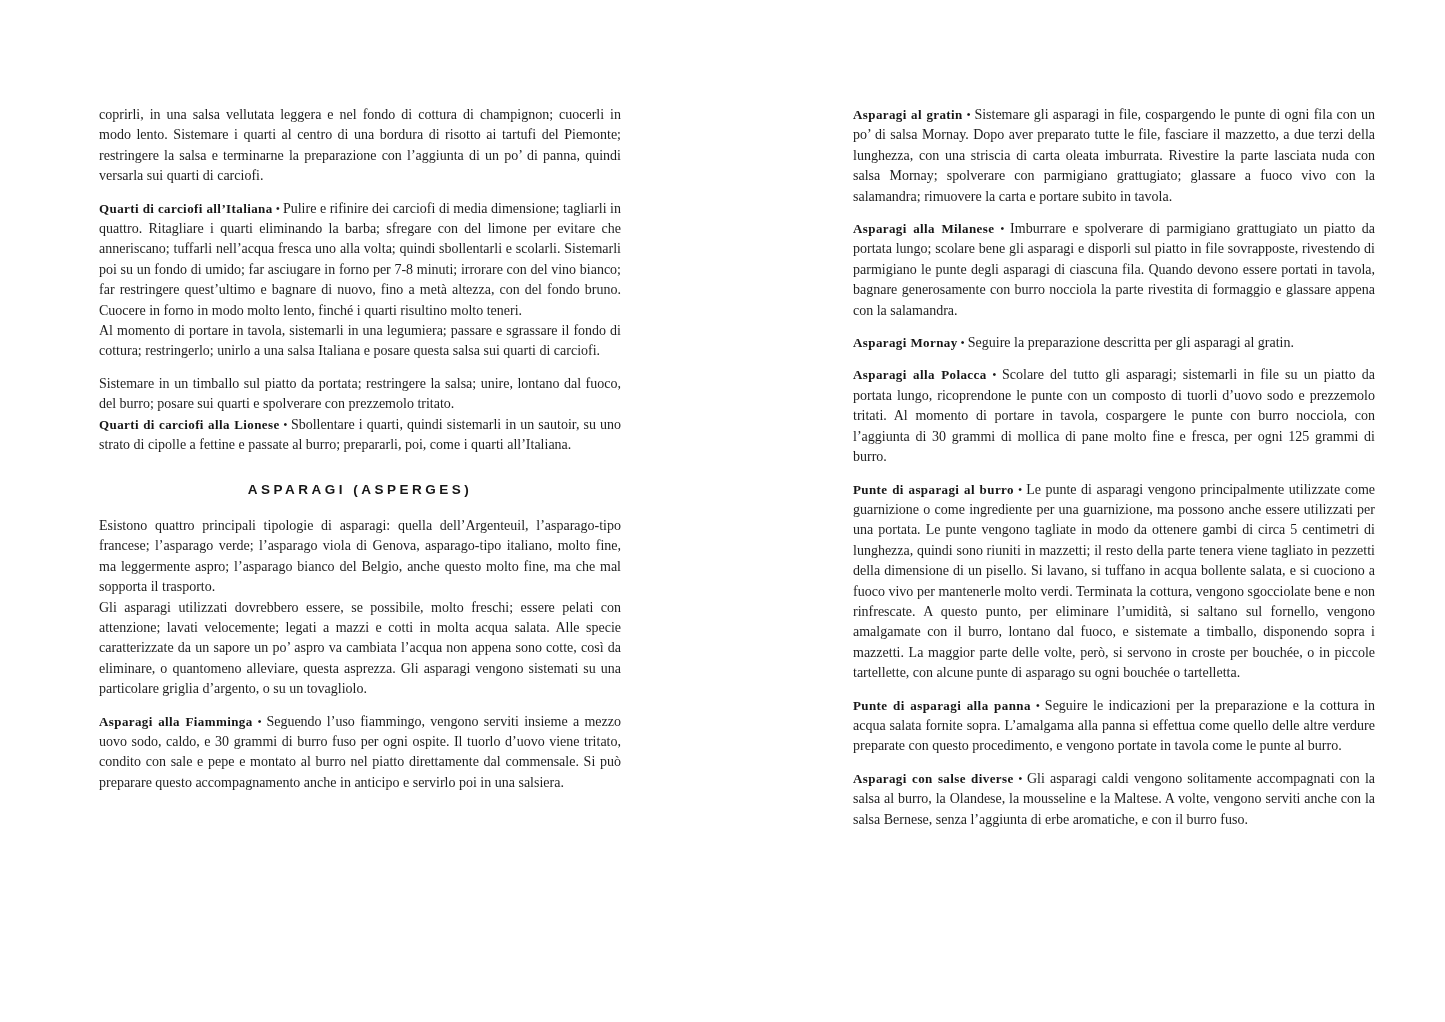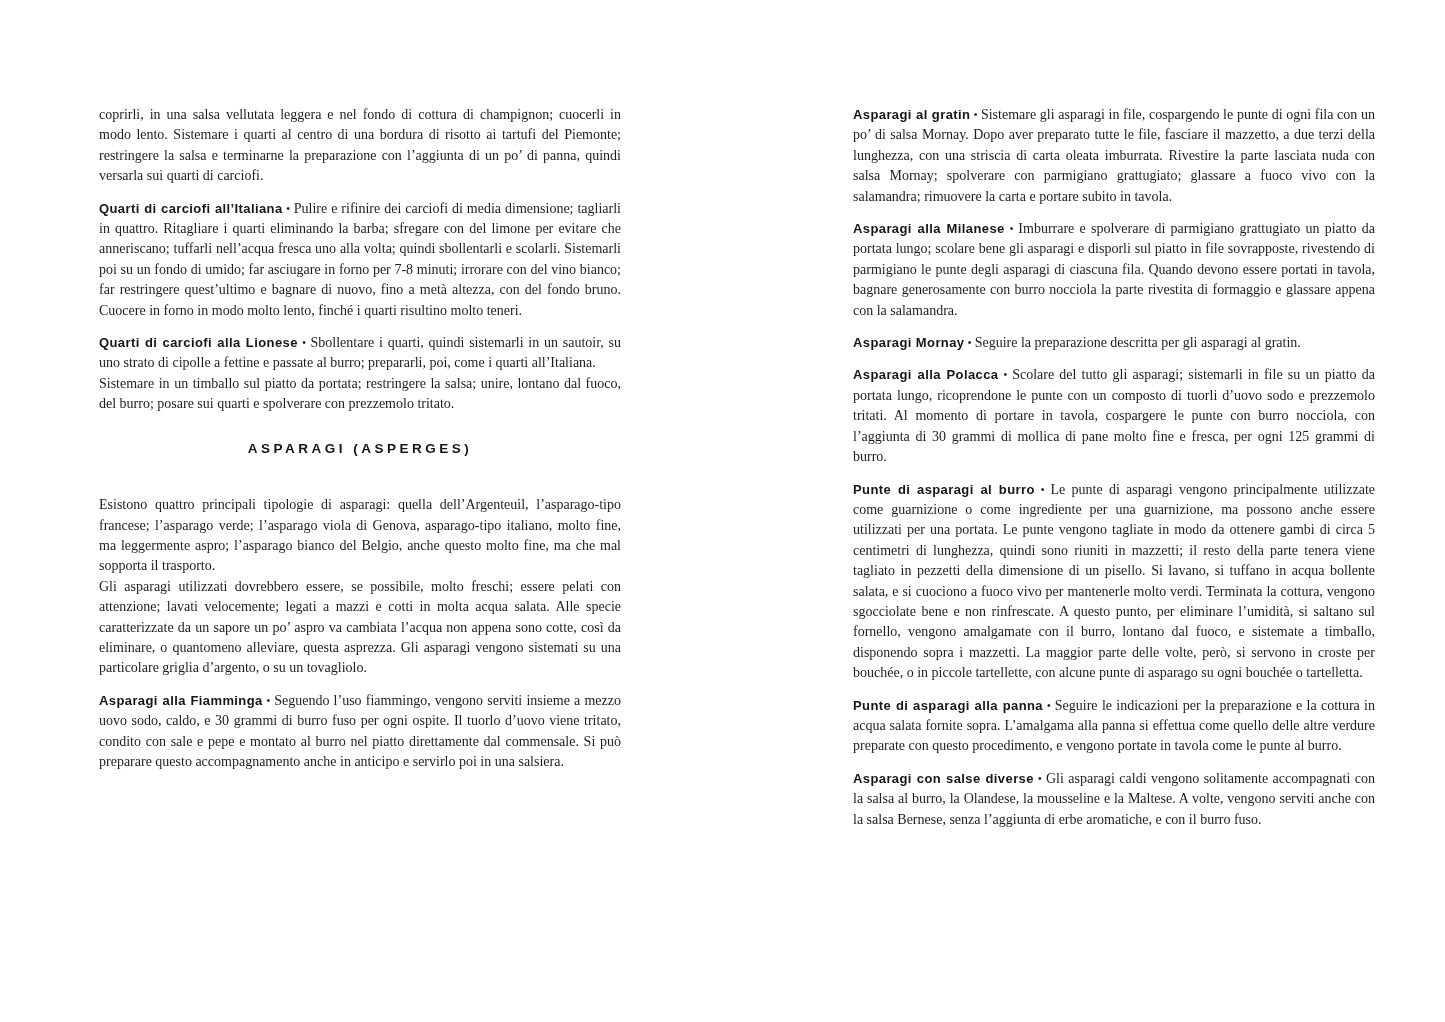--- a/index.html
+++ b/index.html
@@ -26,37 +26,37 @@
     color: #1d1d1d;
   }
   .page-column.left { left: 99px; }
   .page-column.right { left: 853px; }
 
   .block-body { margin: 0; }
   .block-entry { margin: 12px 0 0 0; }
   .block-entry p, .block-body p { margin: 0; }
 
   .recipe-title {
-    font-family: Liberation Sans, sans-serif;
+    font-family: Liberation Serif, serif;
     font-weight: bold;
     font-size: 13px;
     letter-spacing: 0.4px;
     color: #161616;
   }
   .bullet-sep {
     font-family: "Liberation Serif", serif;
     font-size: 12px;
   }
   .section-heading {
     font-family: "Liberation Sans", sans-serif;
     font-weight: bold;
     font-size: 13.5px;
     letter-spacing: 3.5px;
     text-align: center;
-    margin: 24px 0 36px 0;
+    margin: 24px 0 16px 0;
     color: #161616;
   }
   .italic { font-style: italic; }
 
   .footer-row {
     position: absolute;
     top: 903px;
     width: 522px;
     display: flex;
     justify-content: space-between;
@@ -81,24 +81,25 @@
 <body>
 
 <div class="spread">
 
   <div class="page-column left">
       <div class="block-body">
         <p>coprirli, in una salsa vellutata leggera e nel fondo di cottura di champignon; cuocerli in modo lento. Sistemare i quarti al centro di una bordura di risotto ai tartufi del Piemonte; restringere la salsa e terminarne la preparazione con l’aggiunta di un po’ di panna, quindi versarla sui quarti di carciofi.</p>
       </div>
       <div class="block-entry">
         <p><span class="recipe-title">Quarti di carciofi all’Italiana</span><span class="bullet-sep"> • </span>Pulire e rifinire dei carciofi di media dimensione; tagliarli in quattro. Ritagliare i quarti eliminando la barba; sfregare con del limone per evitare che anneriscano; tuffarli nell’acqua fresca uno alla volta; quindi sbollentarli e scolarli. Sistemarli poi su un fondo di umido; far asciugare in forno per 7-8 minuti; irrorare con del vino bianco; far restringere quest’ultimo e bagnare di nuovo, fino a metà altezza, con del fondo bruno. Cuocere in forno in modo molto lento, finché i quarti risultino molto teneri.</p>
+        <p>Al momento di portare in tavola, sistemarli in una legumiera; passare e sgrassare il fondo di cottura; restringerlo; unirlo a una salsa Italiana e posare questa salsa sui quarti di carciofi.</p>
       </div>
       <div class="block-entry">
+        <p>Sistemare in un timballo sul piatto da portata; restringere la salsa; unire, lontano dal fuoco, del burro; posare sui quarti e spolverare con prezzemolo tritato.</p>
         <p><span class="recipe-title">Quarti di carciofi alla Lionese</span><span class="bullet-sep"> • </span>Sbollentare i quarti, quindi sistemarli in un sautoir, su uno strato di cipolle a fettine e passate al burro; prepararli, poi, come i quarti all’Italiana.</p>
-        <p>Sistemare in un timballo sul piatto da portata; restringere la salsa; unire, lontano dal fuoco, del burro; posare sui quarti e spolverare con prezzemolo tritato.</p>
       </div>
       <div class="section-heading">ASPARAGI (ASPERGES)</div>
       <div class="block-body">
         <p>Esistono quattro principali tipologie di asparagi: quella dell’Argenteuil, l’asparago-tipo francese; l’asparago verde; l’asparago viola di Genova, asparago-tipo italiano, molto fine, ma leggermente aspro; l’asparago bianco del Belgio, anche questo molto fine, ma che mal sopporta il trasporto.</p>
         <p>Gli asparagi utilizzati dovrebbero essere, se possibile, molto freschi; essere pelati con attenzione; lavati velocemente; legati a mazzi e cotti in molta acqua salata. Alle specie caratterizzate da un sapore un po’ aspro va cambiata l’acqua non appena sono cotte, così da eliminare, o quantomeno alleviare, questa asprezza. Gli asparagi vengono sistemati su una particolare griglia d’argento, o su un tovagliolo.</p>
       </div>
       <div class="block-entry">
         <p><span class="recipe-title">Asparagi alla Fiamminga</span><span class="bullet-sep"> • </span>Seguendo l’uso fiammingo, vengono serviti insieme a mezzo uovo sodo, caldo, e 30 grammi di burro fuso per ogni ospite. Il tuorlo d’uovo viene tritato, condito con sale e pepe e montato al burro nel piatto direttamente dal commensale. Si può preparare questo accompagnamento anche in anticipo e servirlo poi in una salsiera.</p>
       </div>
     </div>

